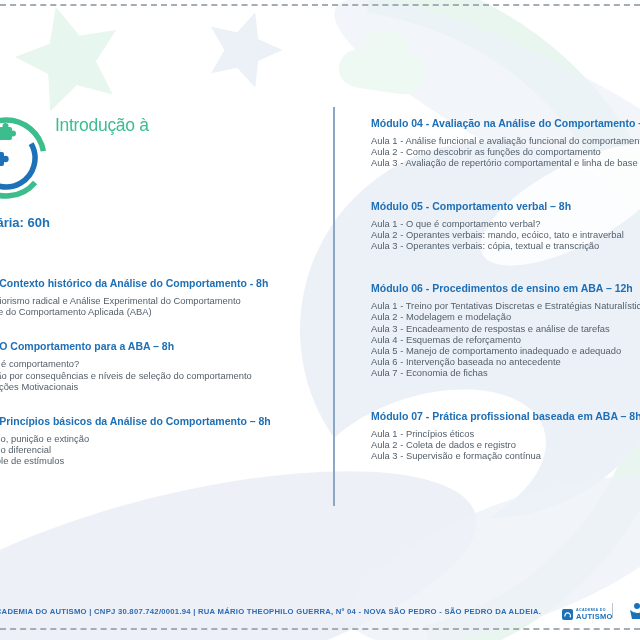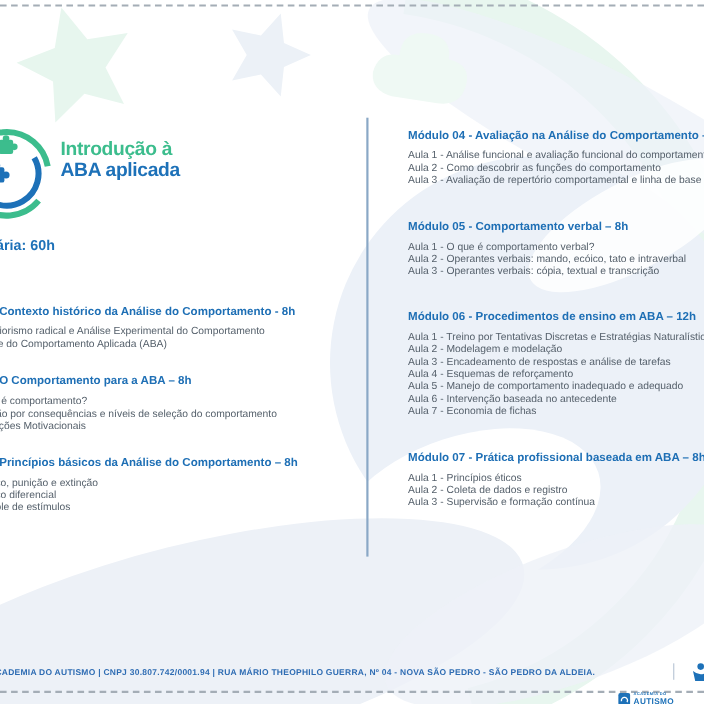--- a/index.html
+++ b/index.html
@@ -7,41 +7,41 @@
     position:relative;width:640px;height:640px;overflow:hidden;background:#ffffff;
     font-family:"Liberation Sans",sans-serif;
   }
   svg.bg{position:absolute;left:0;top:0;width:640px;height:640px;}
   .dash{position:absolute;left:0;right:0;height:0;border-top:2px dashed #a4adb6;}
   .dash.top{top:4px;}
   .dash.bottom{top:628px;}
 
   .logo-badge{position:absolute;left:-40px;top:112px;width:92px;height:92px;}
 
-  .title-block{position:absolute;left:55px;top:126px;line-height:19px;font-weight:bold;
+  .title-block{position:absolute;left:55px;top:116px;line-height:19px;font-weight:normal;
     font-size:17.5px;letter-spacing:-0.3px;white-space:nowrap;}
   .t-green{color:#3cbd8d;}
   .t-blue{color:#1d71b8;}
 
   .workload{position:absolute;left:-65px;top:215px;font-size:13px;font-weight:bold;
     color:#1d71b8;white-space:nowrap;}
 
   .col-divider{position:absolute;left:333px;top:107px;width:2px;height:399px;background:#8aa8c6;}
 
   .col{position:absolute;white-space:nowrap;}
   .col.left{left:-62px;top:277px;}
   .col.right{left:371px;top:117px;}
   .module{margin-bottom:31px;}
   .col.left .module{margin-bottom:23px;}
   .module-title{color:#1e6fb5;font-weight:bold;font-size:10.5px;line-height:12px;margin:0 0 6px 0;}
   .lesson{color:#55606b;font-size:9.4px;line-height:11.2px;}
 
   .footer-info{position:absolute;left:-10px;top:607px;font-size:7.7px;font-weight:bold;
     color:#2e6cb3;letter-spacing:0.25px;white-space:nowrap;}
-  .brand{position:absolute;left:562px;top:630px;display:flex;align-items:center;gap:3px;}
+  .brand{position:absolute;left:562px;top:609px;display:flex;align-items:center;gap:3px;}
   .brand-text{display:flex;flex-direction:column;line-height:1;}
   .brand-top{font-size:3.6px;font-weight:bold;color:#1d71b8;letter-spacing:0.4px;}
   .brand-bottom{font-size:7.5px;font-weight:bold;color:#1d71b8;letter-spacing:0.3px;}
   .footer-divider{position:absolute;left:612px;top:603px;width:1px;height:15px;background:#b6c4d4;}
   .partial-icon{position:absolute;left:628px;top:602px;width:18px;height:18px;}
 </style>
 </head>
 <body>
 
 <div class="canvas">
@@ -82,21 +82,20 @@
     </g>
     <g transform="translate(30,40)">
       <rect x="0" y="0" width="14" height="14" rx="2" fill="#1d71b8"></rect>
       <circle cx="7" cy="-1.5" r="3.2" fill="#1d71b8"></circle>
       <circle cx="15.5" cy="7" r="3.2" fill="#1d71b8"></circle>
     </g>
   </svg>
 
   <div class="title-block">
     <div class="t-green">Introdução à</div>
-    <div class="t-blue">ABA aplicada</div>
   </div>
 
   <div class="workload">Carga horária: 60h</div>
 
   <div class="col-divider"></div>
 
   <div class="col left">
     <section class="module">
       <div class="module-title">Módulo 01 - Contexto histórico da Análise do Comportamento  - 8h</div>
       <div class="lesson">Aula 1 - Behaviorismo radical e Análise Experimental do Comportamento</div>

